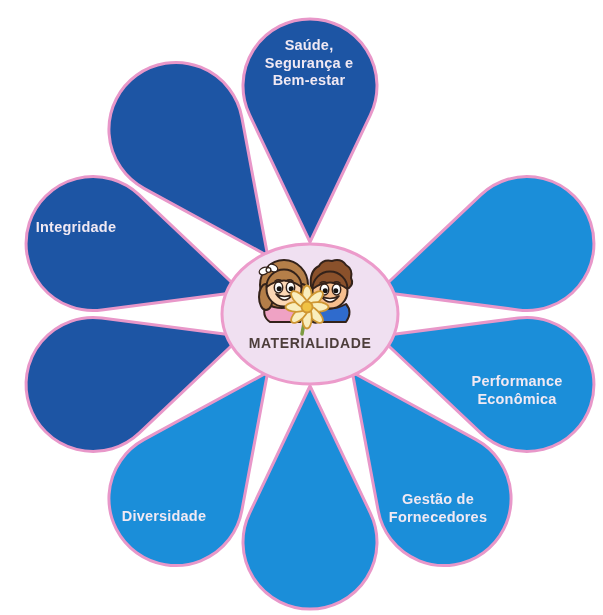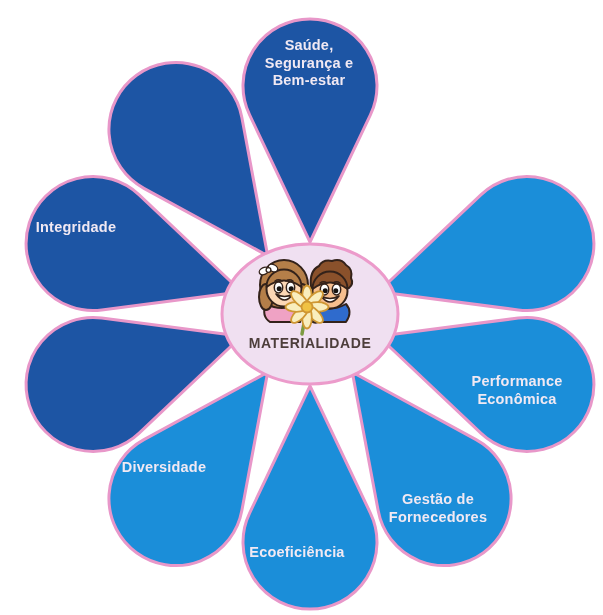--- a/index.html
+++ b/index.html
@@ -88,21 +88,20 @@
         </g>
         <circle cx="-1" cy="16" r="5.5" fill="#f0c243" stroke="#cf9733" stroke-width="1.8"></circle>
       </g>
     </g>
   </svg>
 
   <div class="petal-label" style="left:309px;top:64px">Saúde,
 Segurança e
 Bem-estar</div>
   <div class="petal-label" style="left:76px;top:228px">Integridade</div>
-  <div class="petal-label" style="left:164px;top:468px">Diversidade</div>
-  <div class="petal-label" style="left:297px;top:553px">Ecoeficiência</div>
+  <div class="petal-label" style="left:164px;top:517px">Diversidade</div>
   <div class="petal-label" style="left:438px;top:509px">Gestão de
 Fornecedores</div>
   <div class="petal-label" style="left:517px;top:391px">Performance
 Econômica</div>
 
   <div class="center-title" style="left:310px;top:343px">MATERIALIDADE</div>
 </div>
 
 </body></html>

